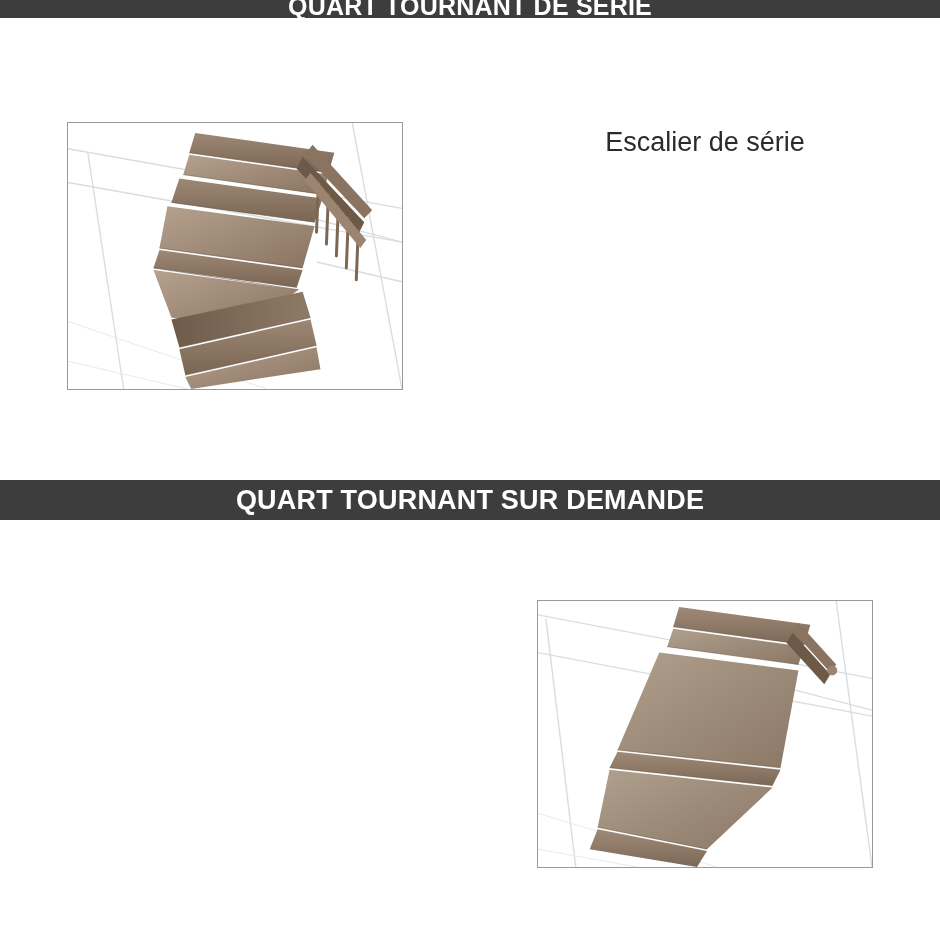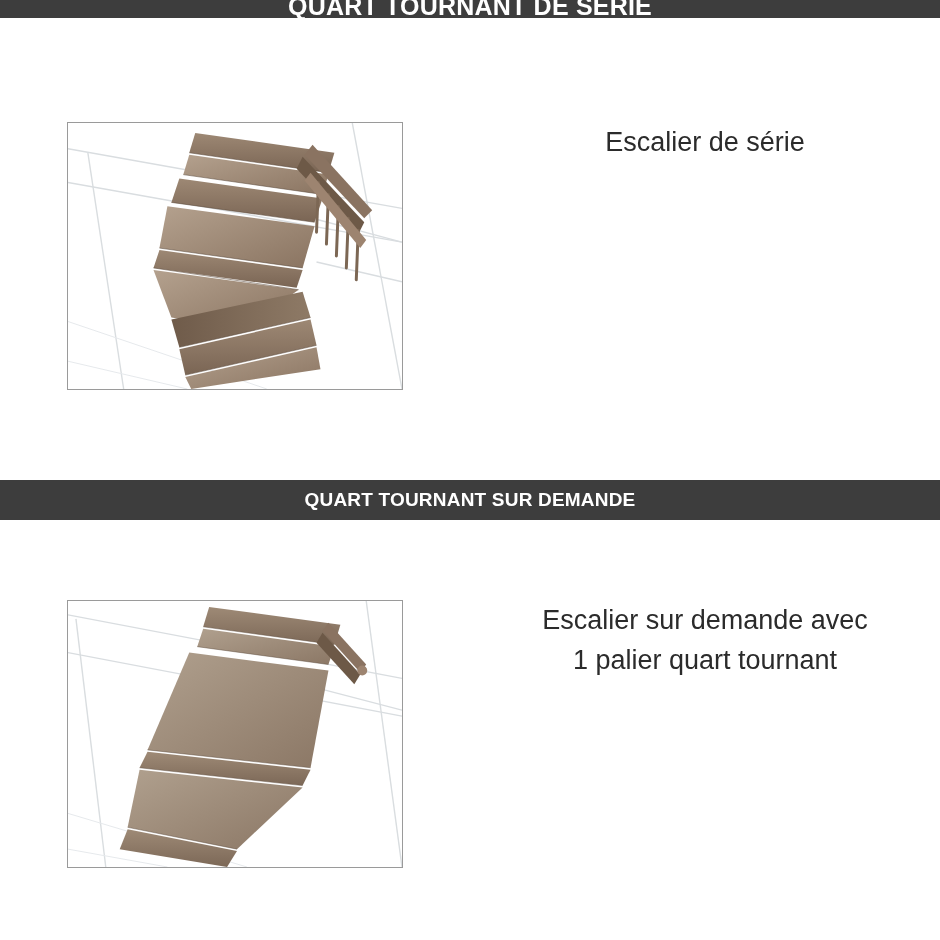--- a/index.html
+++ b/index.html
@@ -24,21 +24,21 @@
   }
 
   
   .band {
     width: 100%;
     background: #3d3d3d;
     color: #ffffff;
     text-align: center;
     font-weight: bold;
     letter-spacing: 0.2px;
-    font-size: 19px;
+    font-size: 27px;
     line-height: 40px;
     height: 40px;
     overflow: hidden;
     box-sizing: border-box;
   }
   .band.clipped {
     height: 18px;
     line-height: 13px;
     font-size: 25px;
   }
@@ -232,22 +232,18 @@
             </g>
 
             <polygon points="262,22 300,64 294,72 256,30" fill="#8a7361"></polygon>
             <polygon points="256,32 294,74 288,84 250,42" fill="#6d5947"></polygon>
             <circle cx="296" cy="70" r="5" fill="#9d8470"></circle>
           </svg>
         </div>
       </div>
     </div>
 
-    <div class="caption">
-      <span class="caption-line">Escalier sur demande avec</span>
-      <span class="caption-line">1 palier quart tournant</span>
-    </div>
 
   </div>
 
   <div class="gap-bottom"></div>
 
 </div>
 
 </body></html>

